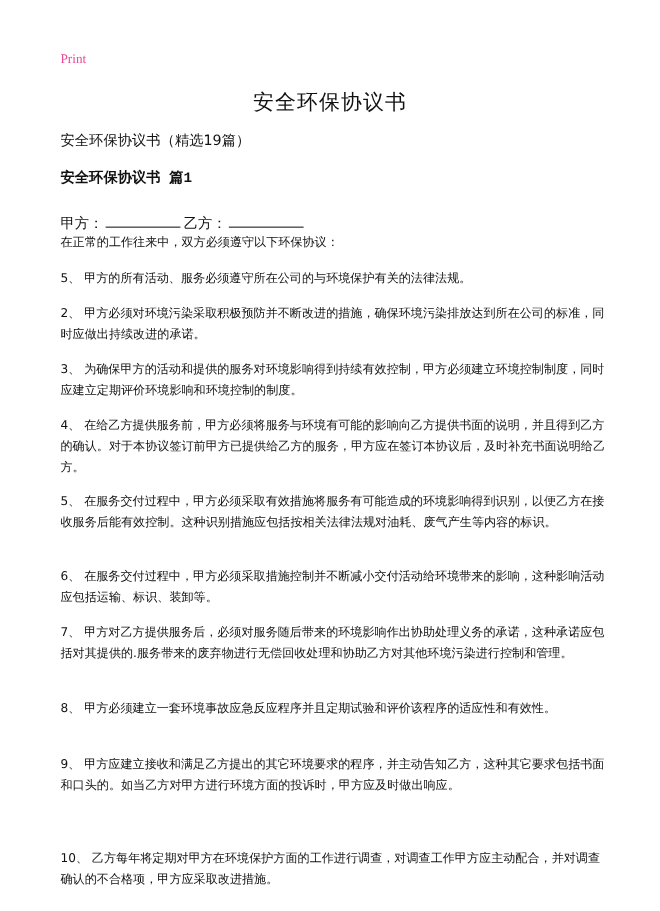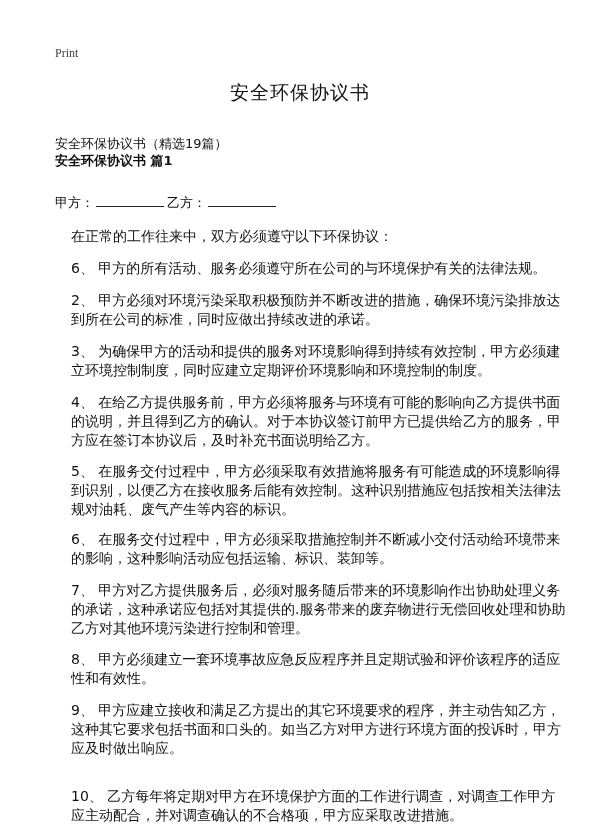--- a/index.html
+++ b/index.html
@@ -1,42 +1,42 @@
 <!DOCTYPE html>
 <html><head>
 <meta charset="utf-8">
 <style>
   html, body { margin: 0; padding: 0; background: #ffffff; }
   body { width: 600px; height: 828px; position: relative; overflow: hidden;
          font-family: "DejaVu Sans", sans-serif; color: #111; }
-  .print { position: absolute; left: 55px; top: 46px; font-family: "Liberation Serif", serif; font-size: 12px; color: #404040; }
+  .print { position: absolute; left: 55px; top: 46px; font-family: "Liberation Serif", serif; font-size: 12px; color: #ec4899; }
   .title { position: absolute; left: 0; width: 600px; top: 80px; text-align: center; font-size: 19px; letter-spacing: 1px; }
-  .subtitle { position: absolute; left: 55px; top: 119px; font-size: 13px; margin-top: 16px; }
-  .section { position: absolute; left: 55px; top: 152px; font-size: 13px; font-weight: bold; }
+  .subtitle { position: absolute; left: 55px; top: 119px; font-size: 13px; }
+  .section { position: absolute; left: 55px; top: 152px; font-size: 13px; font-weight: bold; font-family: Liberation Mono, monospace; }
   .parties { position: absolute; left: 55px; top: 182px; font-size: 13px; white-space: nowrap; margin-top: 12px; }
   .blank { display: inline-block; width: 68px; border-bottom: 1px solid #222; height: 12px; vertical-align: baseline; margin: 0 3px 0 2px; }
-  .para { position: absolute; left: 55px; width: 495px; font-size: 14px; line-height: 19px; margin: 16px; }
+  .para { position: absolute; left: 55px; width: 495px; font-size: 11px; line-height: 19px; margin: 0; }
 </style>
 </head>
 <body>
 
 <div class="print">Print</div>
 
 <h1 class="title" style="margin:0;font-weight:normal;">安全环保协议书</h1>
 
 <div class="subtitle">安全环保协议书（精选19篇）</div>
 
 <div class="section">安全环保协议书 篇1</div>
 
 <div class="parties">
   <span>甲方：</span><span class="blank"></span><span>乙方：</span><span class="blank"></span>
 </div>
 
 <p class="para" style="top:211px">在正常的工作往来中，双方必须遵守以下环保协议：</p>
-<p class="para" style="top:243px">6、 甲方的所有活动、服务必须遵守所在公司的与环境保护有关的法律法规。</p>
+<p class="para" style="top:243px">5、 甲方的所有活动、服务必须遵守所在公司的与环境保护有关的法律法规。</p>
 <p class="para" style="top:275px">2、 甲方必须对环境污染采取积极预防并不断改进的措施，确保环境污染排放达到所在公司的标准，同时应做出持续改进的承诺。</p>
 <p class="para" style="top:326px">3、 为确保甲方的活动和提供的服务对环境影响得到持续有效控制，甲方必须建立环境控制制度，同时应建立定期评价环境影响和环境控制的制度。</p>
 <p class="para" style="top:377px">4、 在给乙方提供服务前，甲方必须将服务与环境有可能的影响向乙方提供书面的说明，并且得到乙方的确认。对于本协议签订前甲方已提供给乙方的服务，甲方应在签订本协议后，及时补充书面说明给乙方。</p>
 <p class="para" style="top:446px">5、 在服务交付过程中，甲方必须采取有效措施将服务有可能造成的环境影响得到识别，以便乙方在接收服务后能有效控制。这种识别措施应包括按相关法律法规对油耗、废气产生等内容的标识。</p>
 <p class="para" style="top:514px">6、 在服务交付过程中，甲方必须采取措施控制并不断减小交付活动给环境带来的影响，这种影响活动应包括运输、标识、装卸等。</p>
 <p class="para" style="top:565px">7、 甲方对乙方提供服务后，必须对服务随后带来的环境影响作出协助处理义务的承诺，这种承诺应包括对其提供的.服务带来的废弃物进行无偿回收处理和协助乙方对其他环境污染进行控制和管理。</p>
 <p class="para" style="top:634px">8、 甲方必须建立一套环境事故应急反应程序并且定期试验和评价该程序的适应性和有效性。</p>
 <p class="para" style="top:685px">9、 甲方应建立接收和满足乙方提出的其它环境要求的程序，并主动告知乙方，这种其它要求包括书面和口头的。如当乙方对甲方进行环境方面的投诉时，甲方应及时做出响应。</p>
 <p class="para" style="top:771px">10、 乙方每年将定期对甲方在环境保护方面的工作进行调查，对调查工作甲方应主动配合，并对调查确认的不合格项，甲方应采取改进措施。</p>
 

